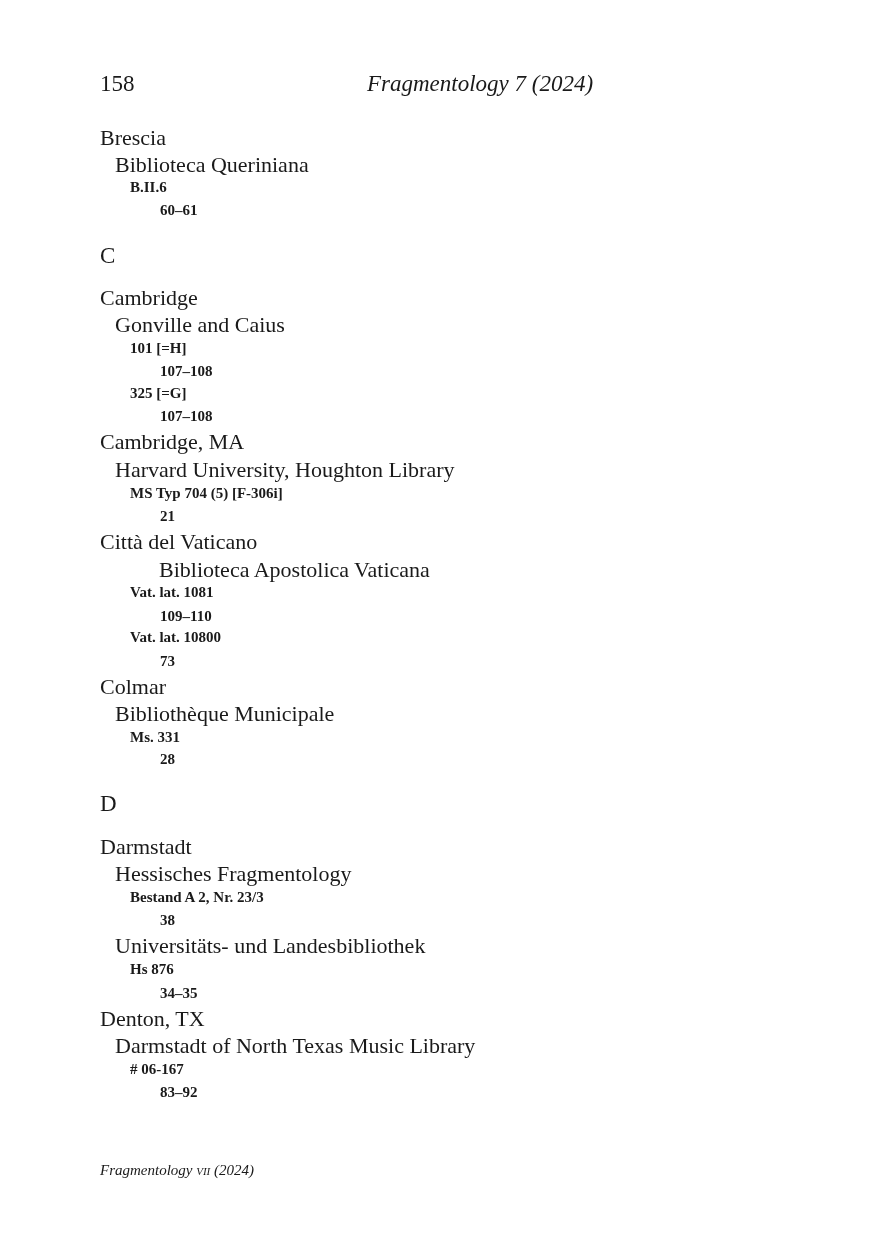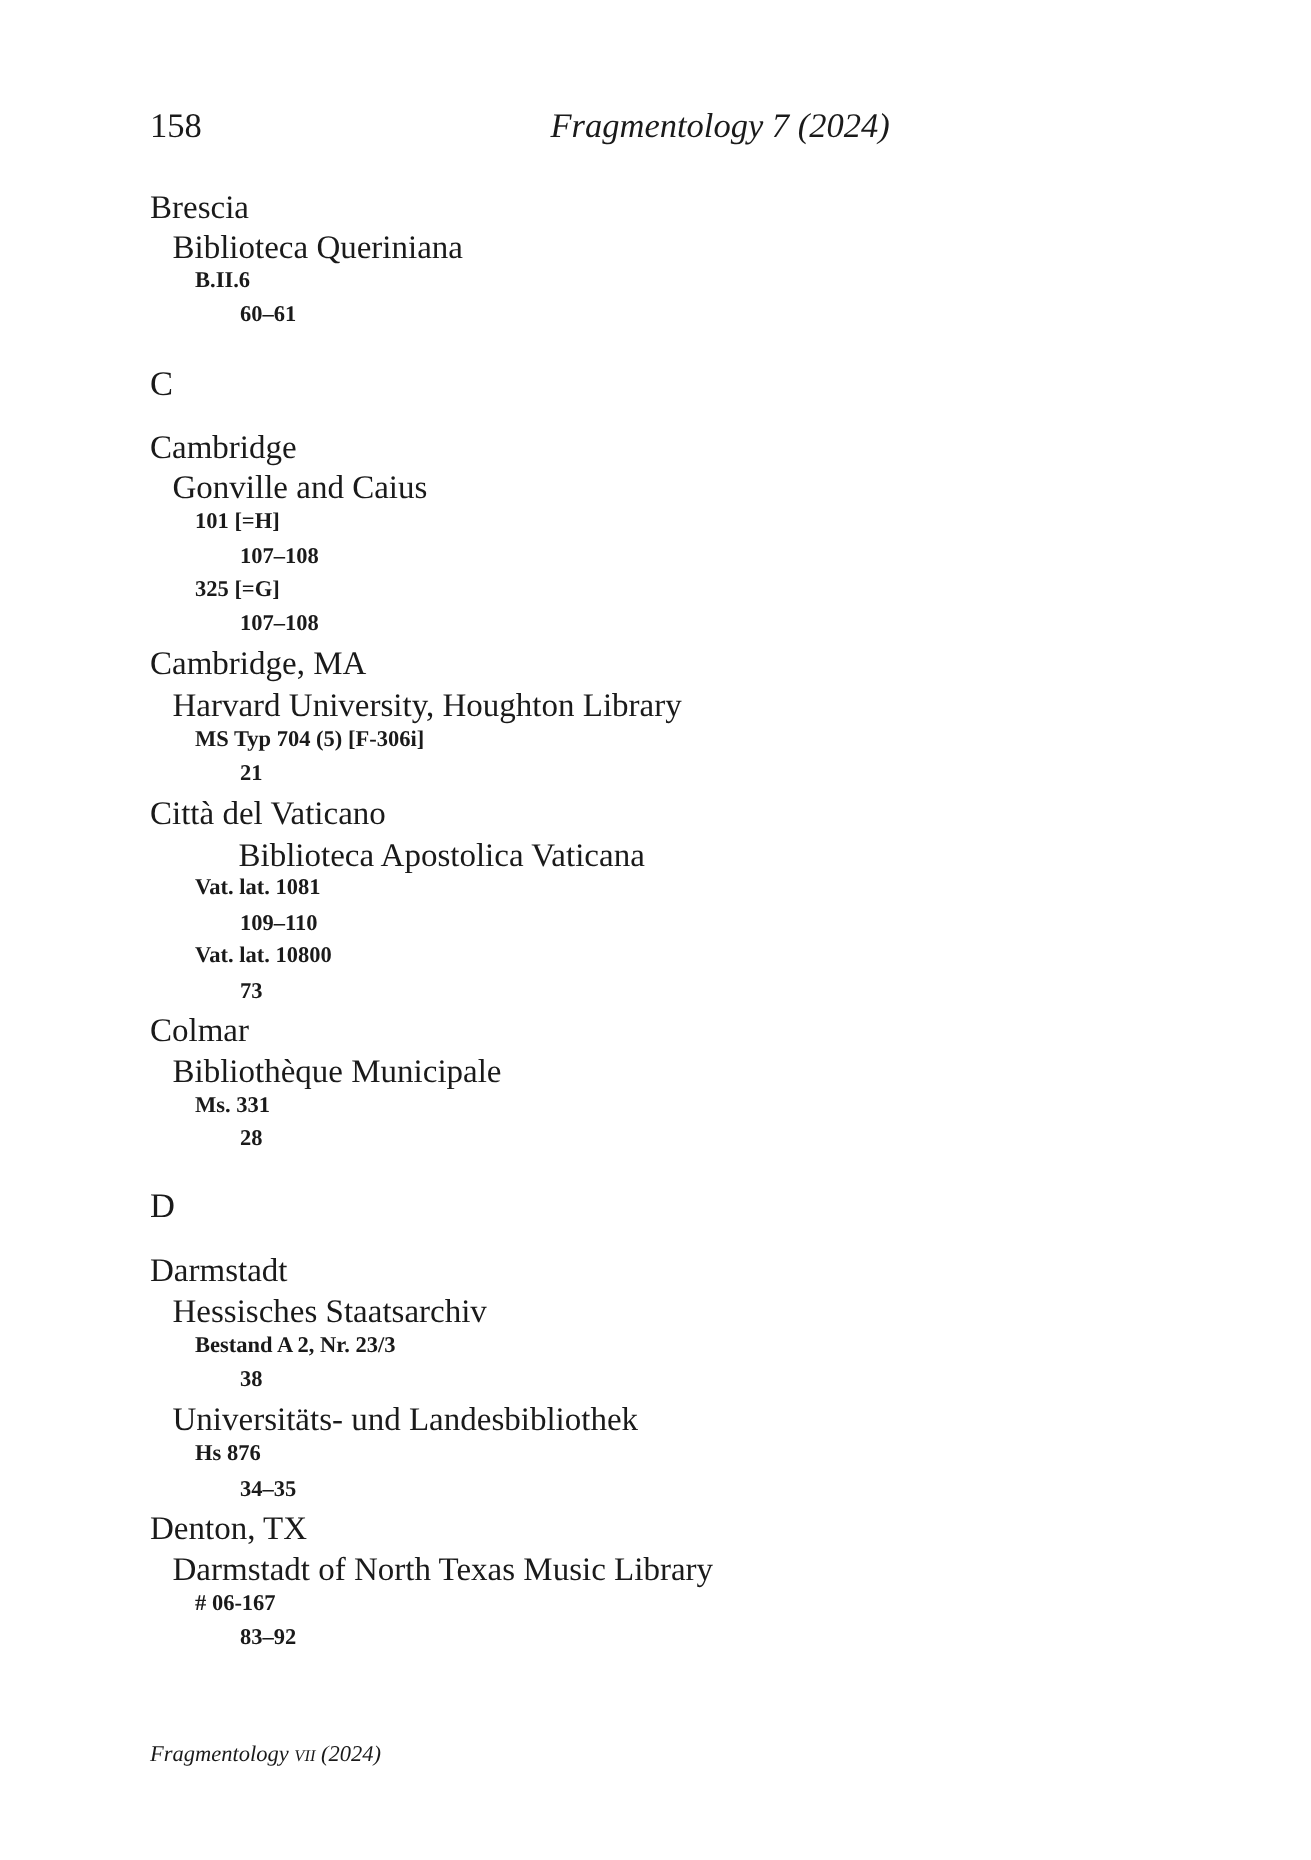--- a/index.html
+++ b/index.html
@@ -89,21 +89,21 @@
       <div class="abs l3" style="left: 130px; top: 585px; text-align: right;">Vat. lat. 1081</div>
       <div class="abs l4" style="left: 160px; top: 609px;">109–110</div>
       <div class="abs l3" style="left: 130px; top: 630px;">Vat. lat. 10800</div>
       <div class="abs l4" style="left: 160px; top: 654px;">73</div>
       <div class="abs l1" style="left: 100px; top: 676px;">Colmar</div>
       <div class="abs l2" style="left: 115px; top: 703px;">Bibliothèque Municipale</div>
       <div class="abs l3" style="left: 130px; top: 730px;">Ms. 331</div>
       <div class="abs l4" style="left: 160px; top: 752px;">28</div>
       <div class="abs letter" style="left: 100px; top: 792px;">D</div>
       <div class="abs l1" style="left: 100px; top: 836px;">Darmstadt</div>
-      <div class="abs l2" style="left: 115px; top: 863px;">Hessisches Staatsarchiv</div>
+      <div class="abs l2" style="left: 115px; top: 863px;">Hessisches Fragmentology</div>
       <div class="abs l3" style="left: 130px; top: 890px;">Bestand A 2, Nr. 23/3</div>
       <div class="abs l4" style="left: 160px; top: 913px;">38</div>
       <div class="abs l2" style="left: 115px; top: 935px;">Universitäts- und Landesbibliothek</div>
       <div class="abs l3" style="left: 130px; top: 962px;">Hs 876</div>
       <div class="abs l4" style="left: 160px; top: 986px;">34–35</div>
       <div class="abs l1" style="left: 100px; top: 1008px;">Denton, TX</div>
       <div class="abs l2" style="left: 115px; top: 1035px;">Darmstadt of North Texas Music Library</div>
       <div class="abs l3" style="left: 130px; top: 1062px;"># 06-167</div>
       <div class="abs l4" style="left: 160px; top: 1085px;">83–92</div>
     </div>

